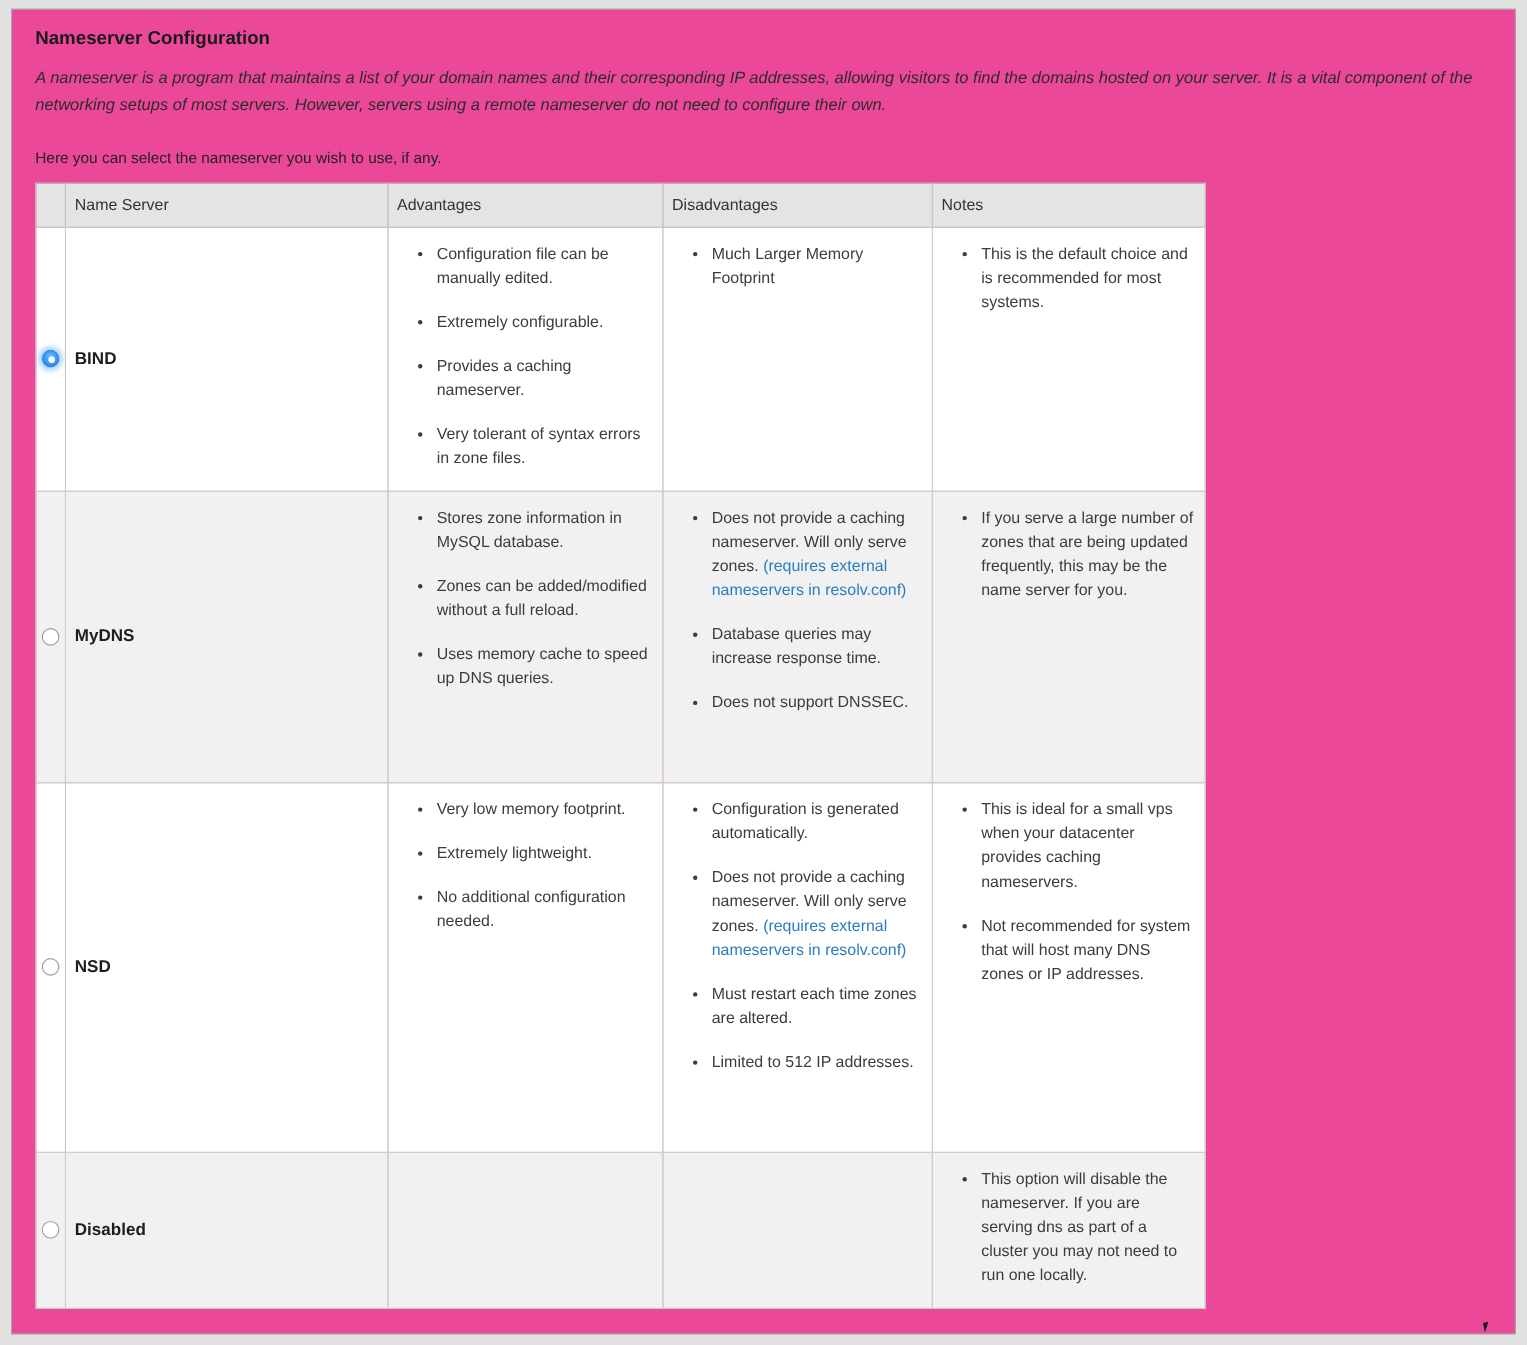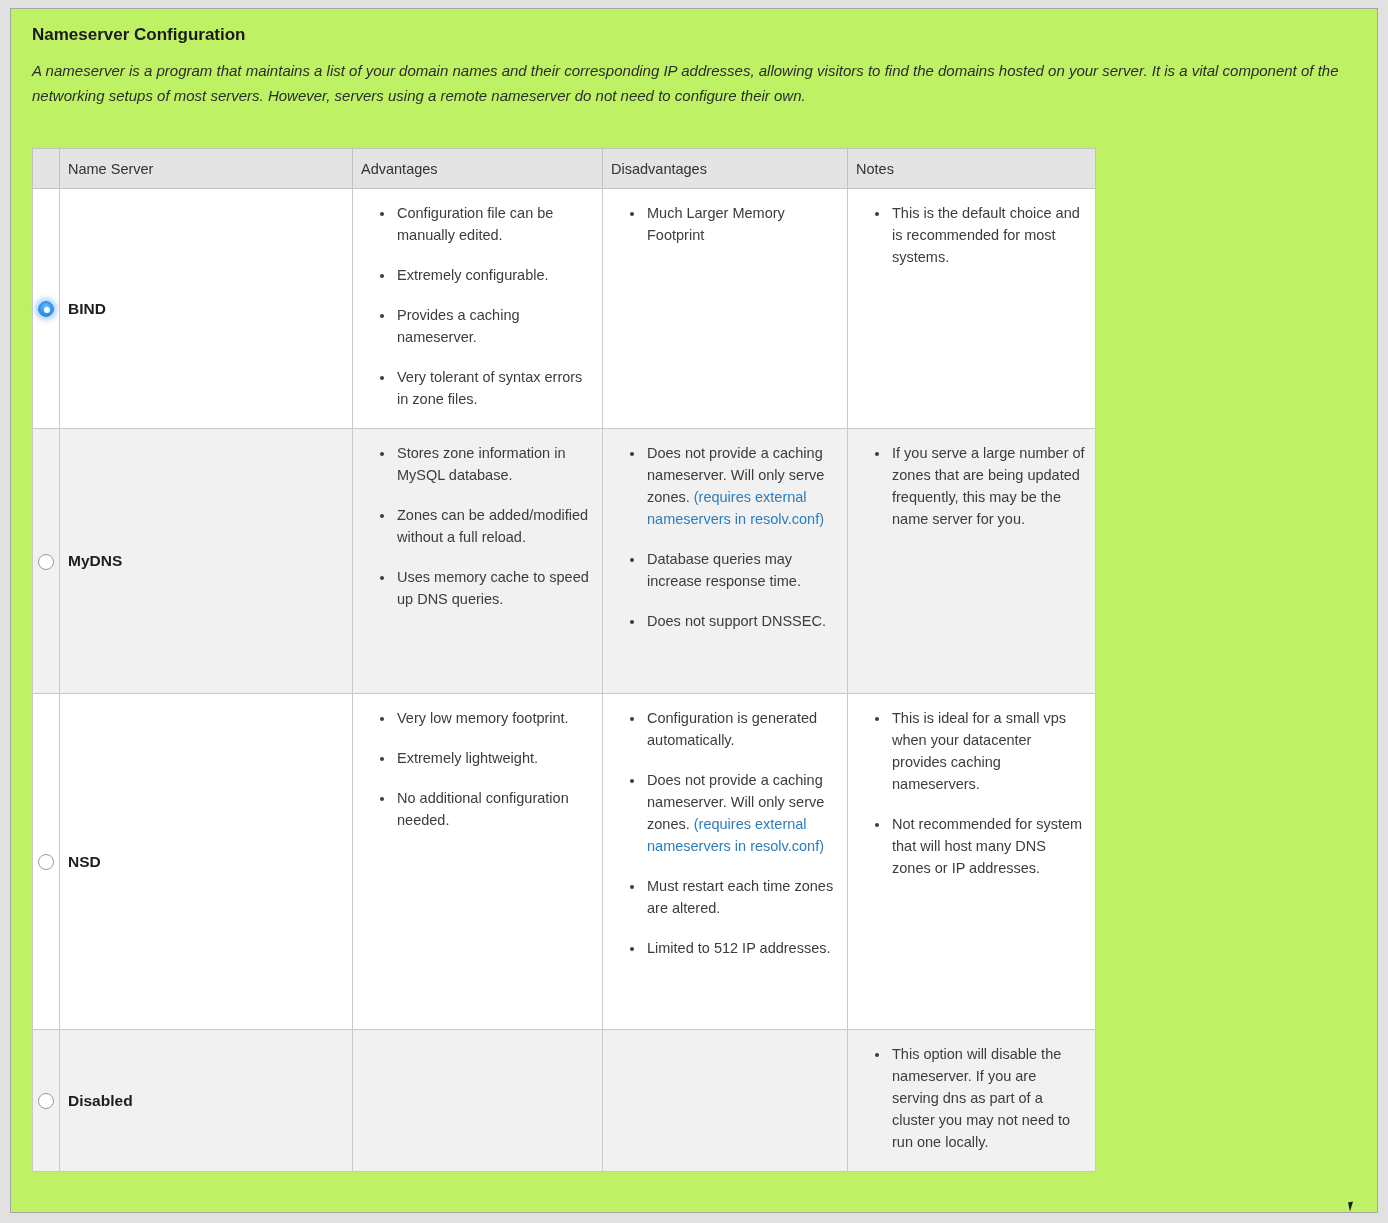--- a/index.html
+++ b/index.html
@@ -7,36 +7,36 @@
     margin: 0; padding: 0;
     width: 1388px; height: 1223px;
     background: #e1e1e1;
     font-family: "Liberation Sans", "DejaVu Sans", sans-serif;
     overflow: hidden;
   }
   .panel {
     position: absolute;
     left: 10px; top: 8px;
     width: 1368px; height: 1205px;
-    background: #bef264;
+    background: #ec4899;
     border: 1px solid #a6a6a6;
     padding: 16px 21px 20px 21px;
   }
   .page-title {
     font-size: 17px;
     font-weight: bold;
     color: #1a1a1a;
     margin: 0 0 13px 0;
   }
   .intro {
     font-style: italic;
     font-size: 15px;
     line-height: 25px;
     color: #2c2c2c;
-    margin: 0 0 40px 0;
+    margin: 0 0 27px 0;
   }
   .instruction {
     font-size: 14px;
     color: #222222;
     margin: 0 0 15px 0;
   }
   table.ns-table {
     border-collapse: collapse;
     table-layout: fixed;
     width: 1063px;
@@ -123,20 +123,21 @@
     border-bottom: 9px solid transparent;
     transform: rotate(-12deg);
   }
 </style>
 </head>
 <body>
 
 <div class="panel">
   <h1 class="page-title">Nameserver Configuration</h1>
   <p class="intro">A nameserver is a program that maintains a list of your domain names and their corresponding IP addresses, allowing visitors to find the domains hosted on your server. It is a vital component of the networking setups of most servers. However, servers using a remote nameserver do not need to configure their own.</p>
+  <p class="instruction">Here you can select the nameserver you wish to use, if any.</p>
 
   <table class="ns-table">
     <colgroup>
       <col style="width:27px">
       <col style="width:293px">
       <col style="width:250px">
       <col style="width:245px">
       <col style="width:248px">
     </colgroup>
     <thead>

